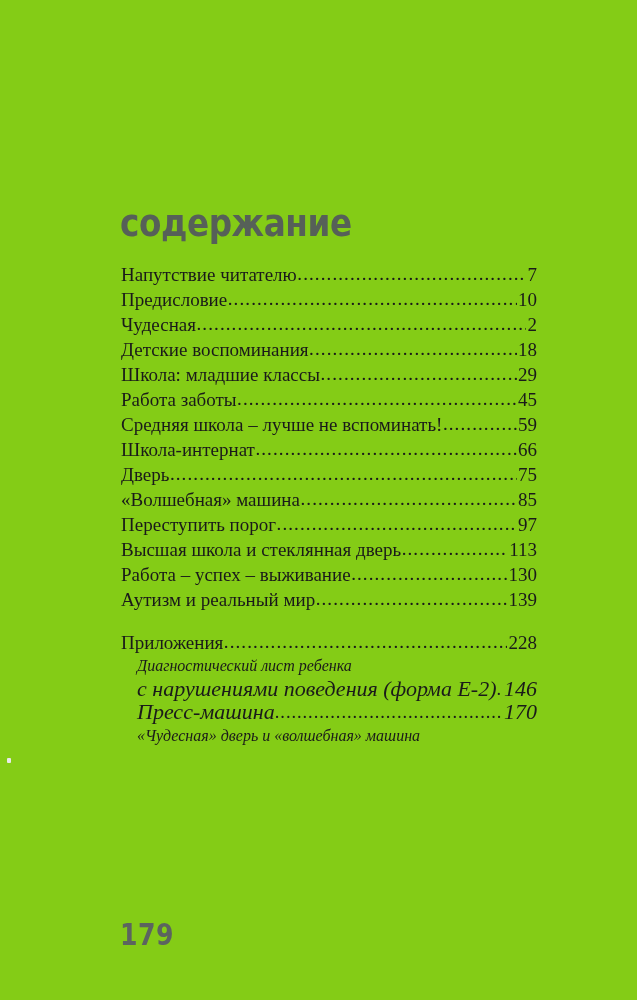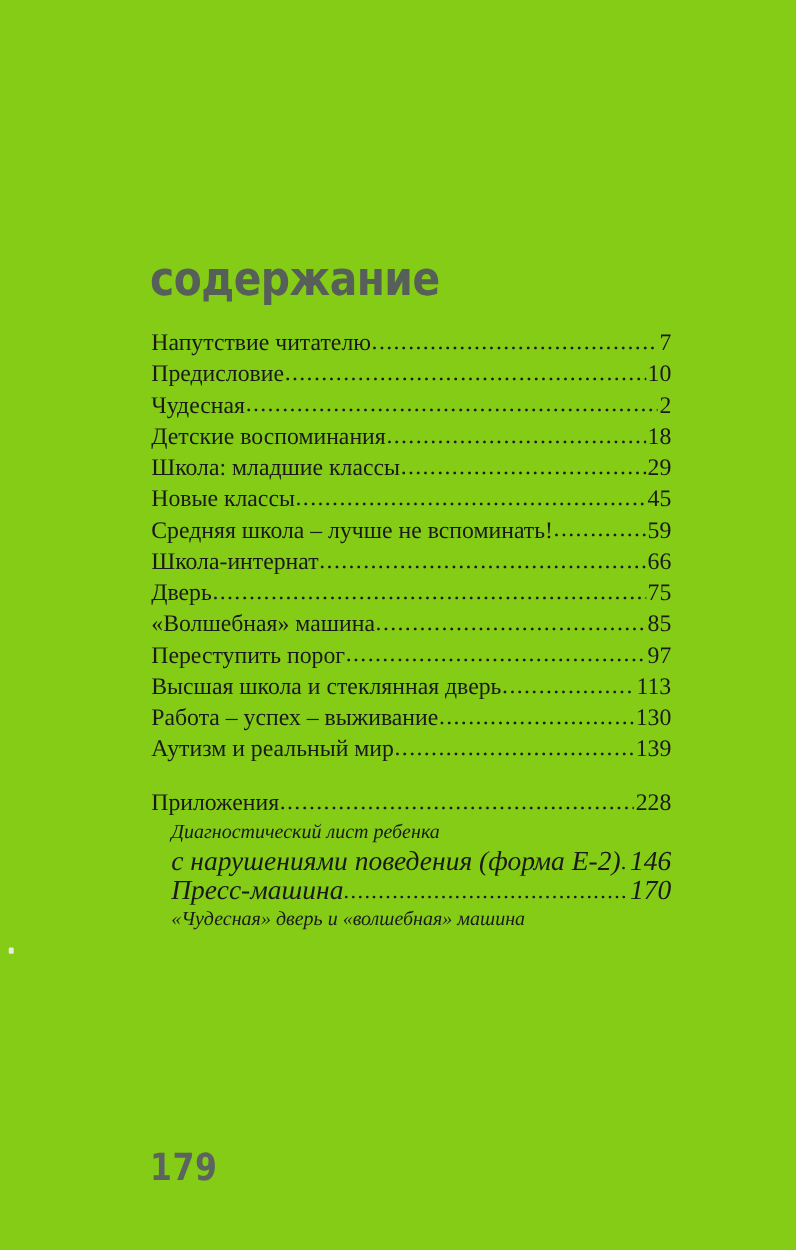--- a/index.html
+++ b/index.html
@@ -162,21 +162,21 @@
       <span class="label">Детские воспоминания </span>
       <span class="leader"></span>
       <span class="page-num">18</span>
     </div>
     <div class="toc-row">
       <span class="label">Школа: младшие классы</span>
       <span class="leader"></span>
       <span class="page-num">29</span>
     </div>
     <div class="toc-row">
-      <span class="label">Новые классы </span>
+      <span class="label">Работа заботы </span>
       <span class="leader"></span>
       <span class="page-num">45</span>
     </div>
     <div class="toc-row">
       <span class="label">Средняя школа – лучше не вспоминать!</span>
       <span class="leader"></span>
       <span class="page-num">59</span>
     </div>
     <div class="toc-row">
       <span class="label">Школа-интернат </span>

